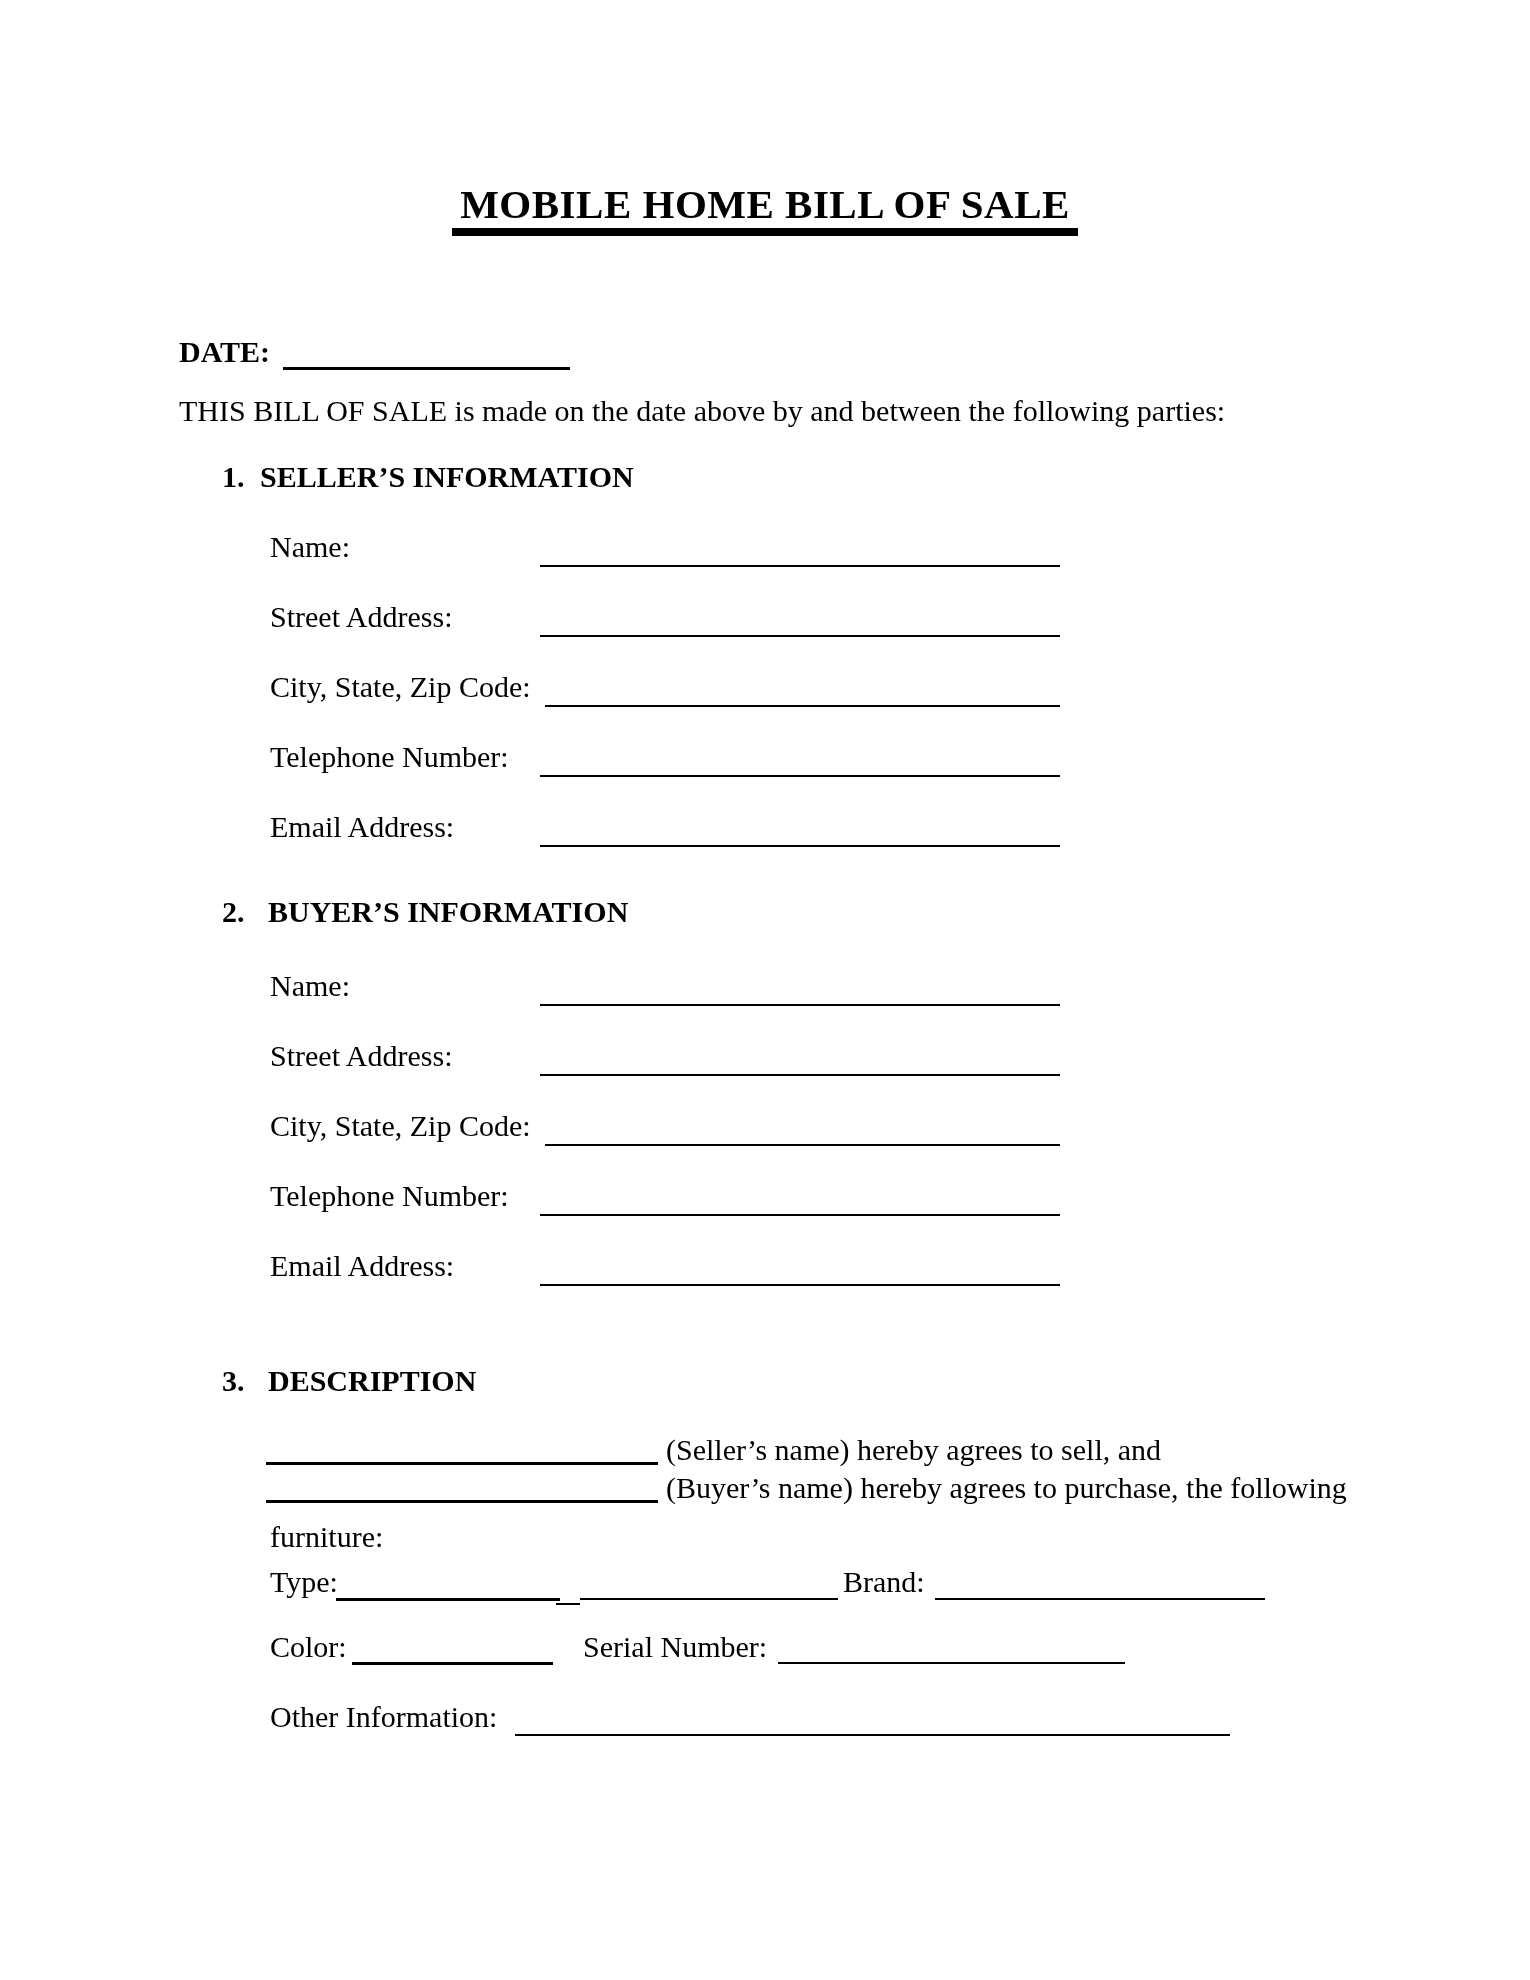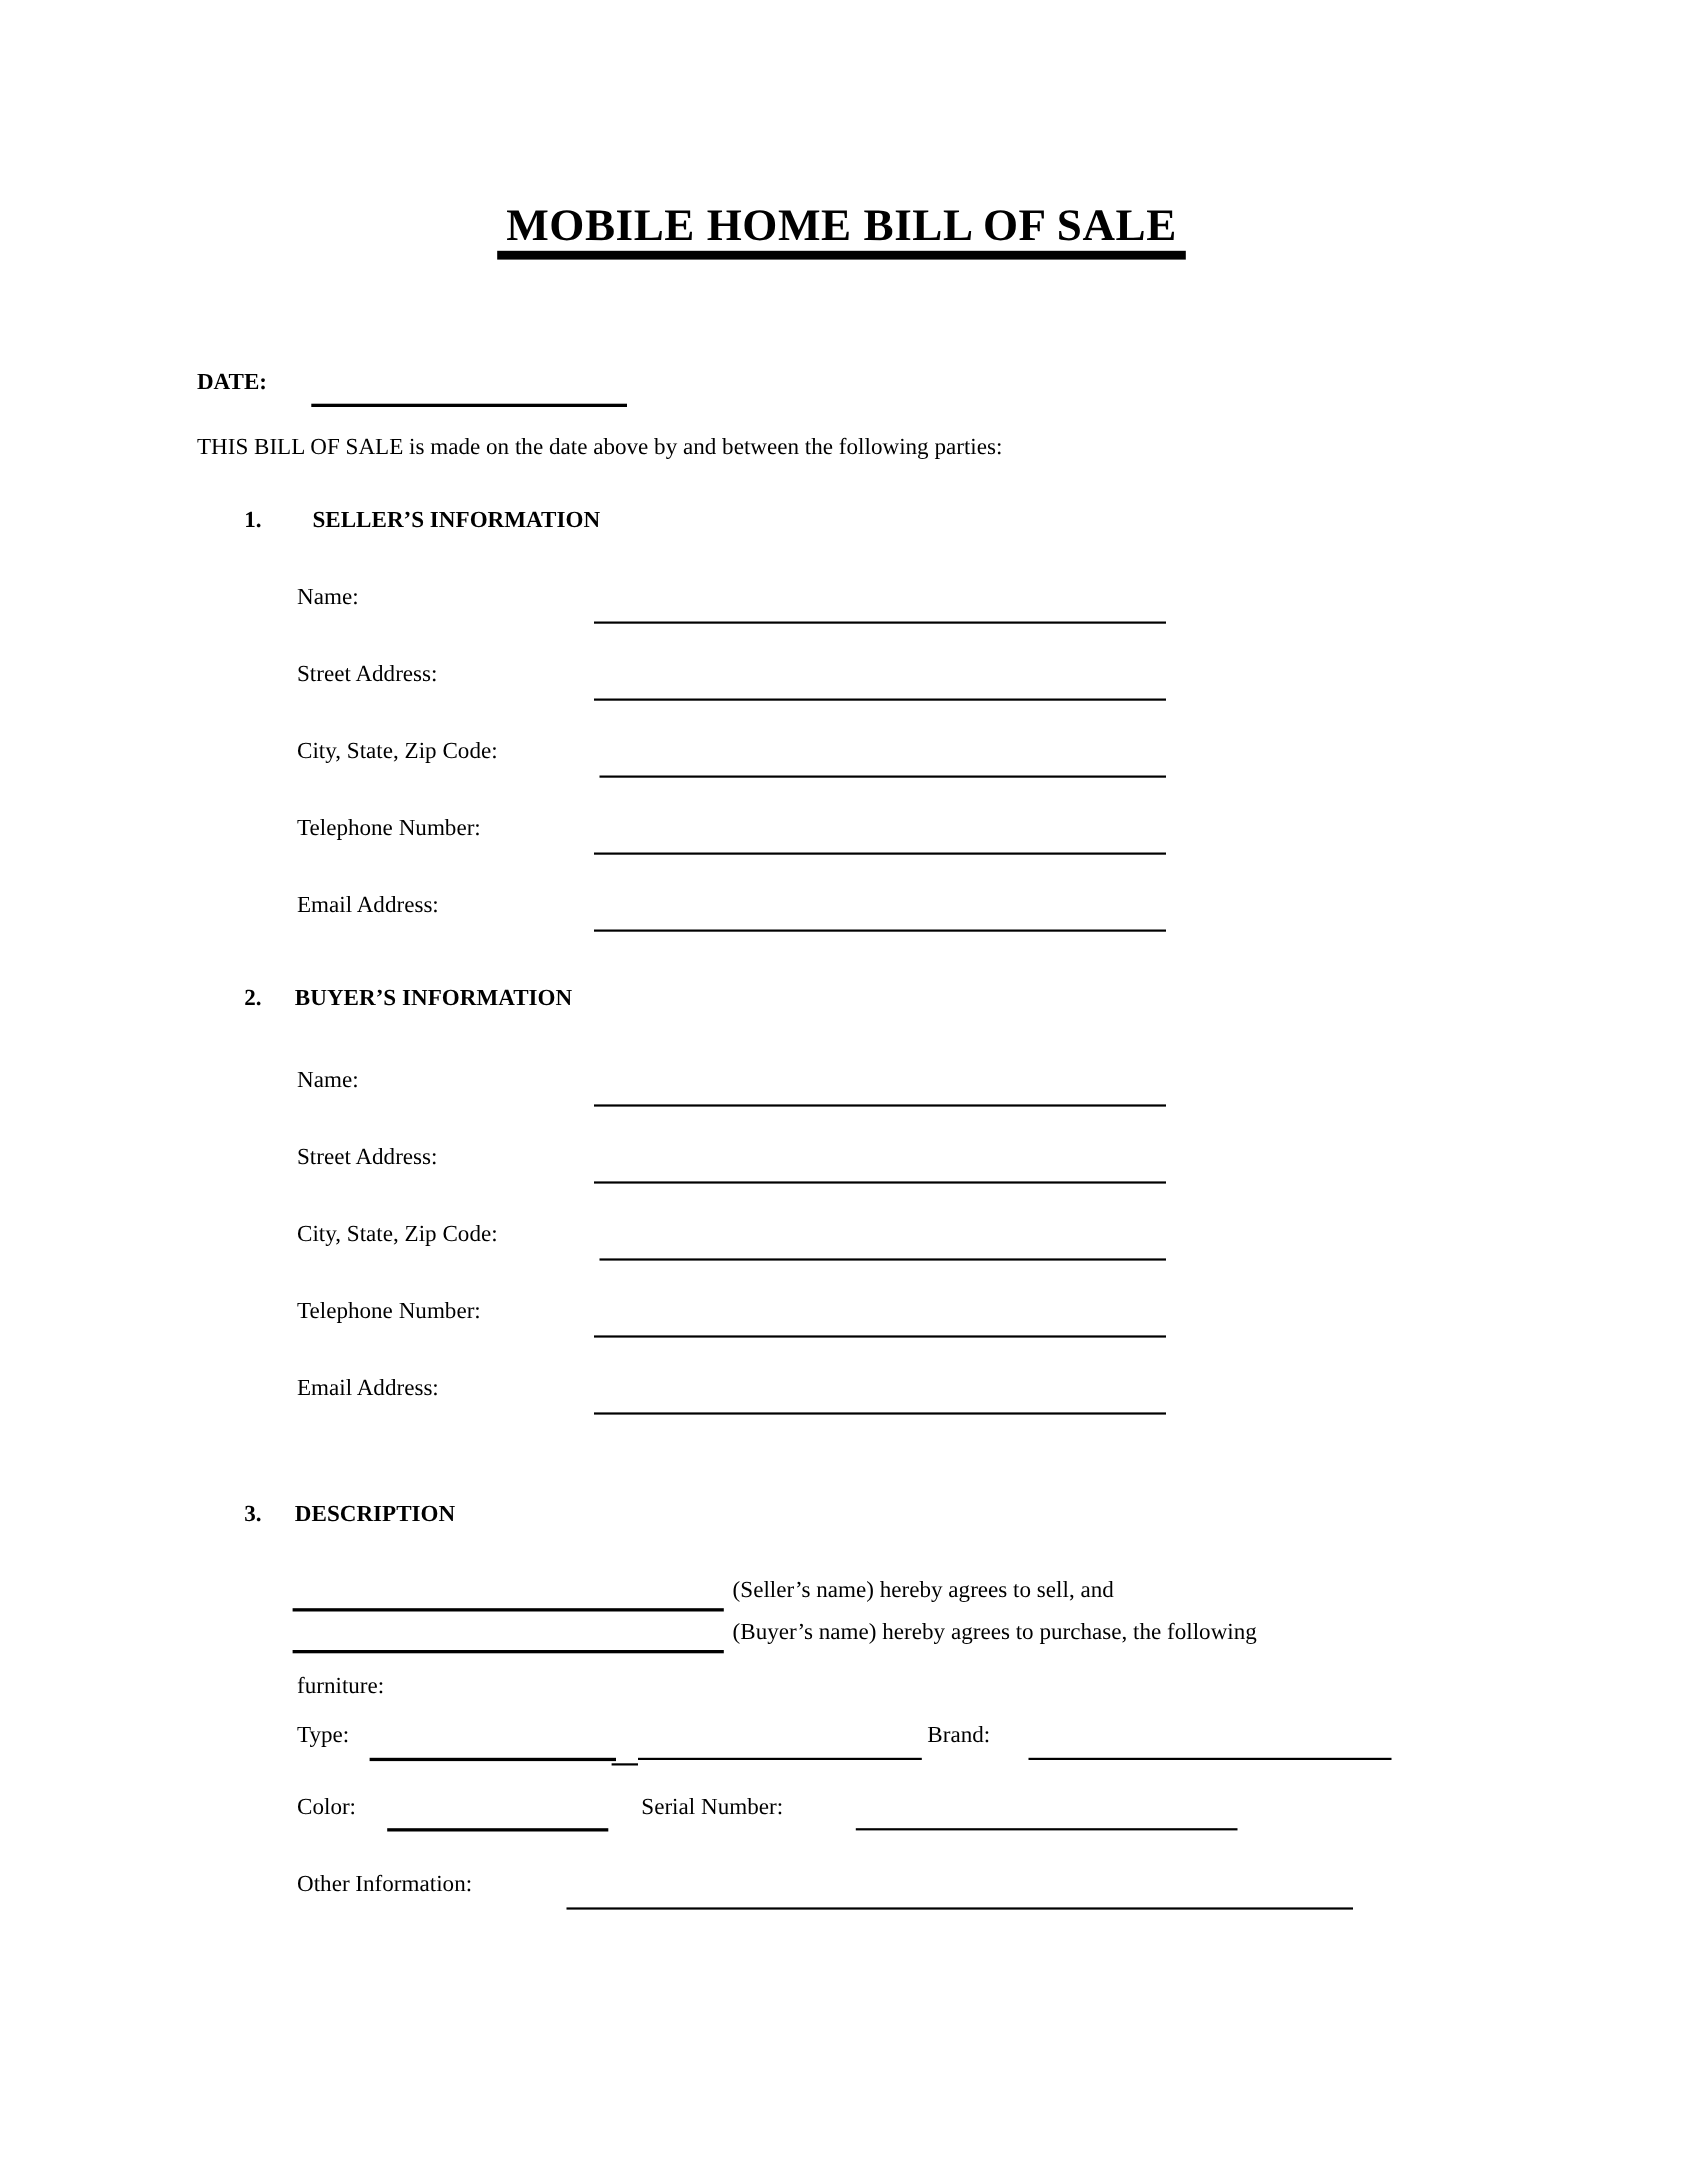--- a/index.html
+++ b/index.html
@@ -7,21 +7,21 @@
     position: relative;
     width: 1530px;
     height: 1980px;
     background: #ffffff;
     font-family: "Liberation Serif", "DejaVu Serif", serif;
     color: #000000;
     overflow: hidden;
   }
   .t {
     position: absolute;
-    font-size: 21px;
+    font-size: 30px;
     line-height: 1.15;
     white-space: nowrap;
     font-family: Liberation Serif, serif;
   }
   .b { font-weight: bold; }
   .rule {
     position: absolute;
     background: #000000;
     height: 2px;
   }
@@ -50,21 +50,21 @@
   <div class="title-wrap">
     <span class="doc-title">MOBILE HOME BILL OF SALE</span>
   </div>
 
   <span class="t b" style="left:179px; top:335px;">DATE:</span>
   <div class="rule" style="left:283px; top:367px; width:287px; height:3px;"></div>
 
   <span class="t" style="left:179px; top:394px;">THIS BILL OF SALE is made on the date above by and between the following parties:</span>
 
   <span class="t b" style="left:222px; top:460px;">1.</span>
-  <span class="t b" style="left:284px; top:460px;">SELLER’S INFORMATION</span>
+  <span class="t b" style="left:260px; top:460px;">SELLER’S INFORMATION</span>
 
   <span class="t" style="left:270px; top:530px;">Name:</span>
   <div class="rule" style="left:540px; top:565px; width:520px;"></div>
 
   <span class="t" style="left:270px; top:600px;">Street Address:</span>
   <div class="rule" style="left:540px; top:635px; width:520px;"></div>
 
   <span class="t" style="left:270px; top:670px;">City, State, Zip Code:</span>
   <div class="rule" style="left:545px; top:705px; width:515px;"></div>
 

